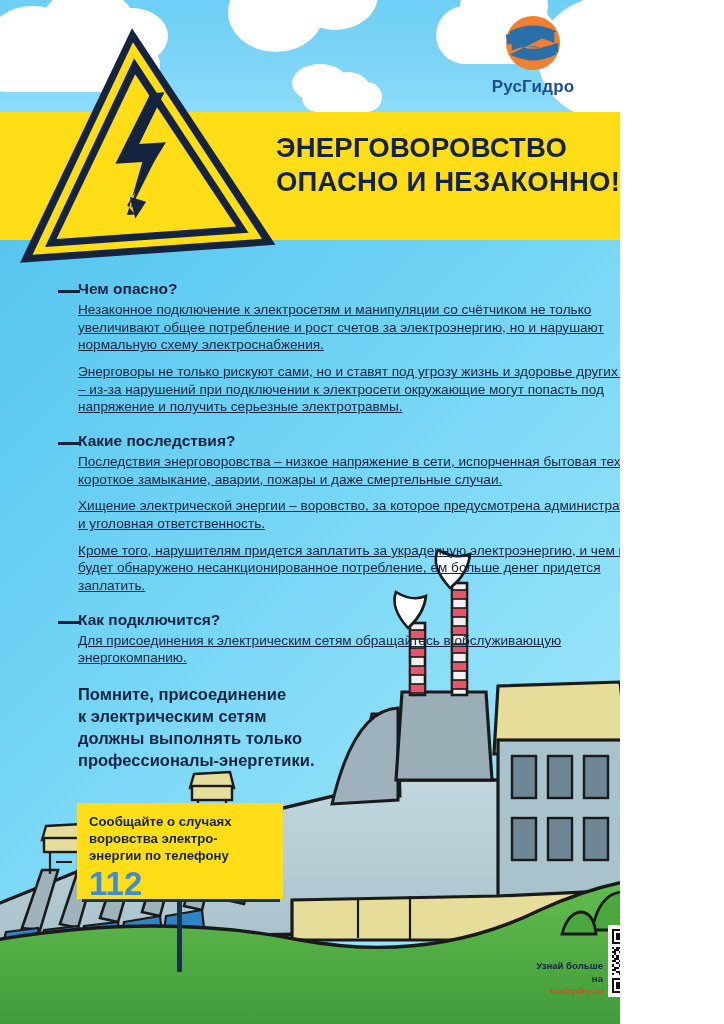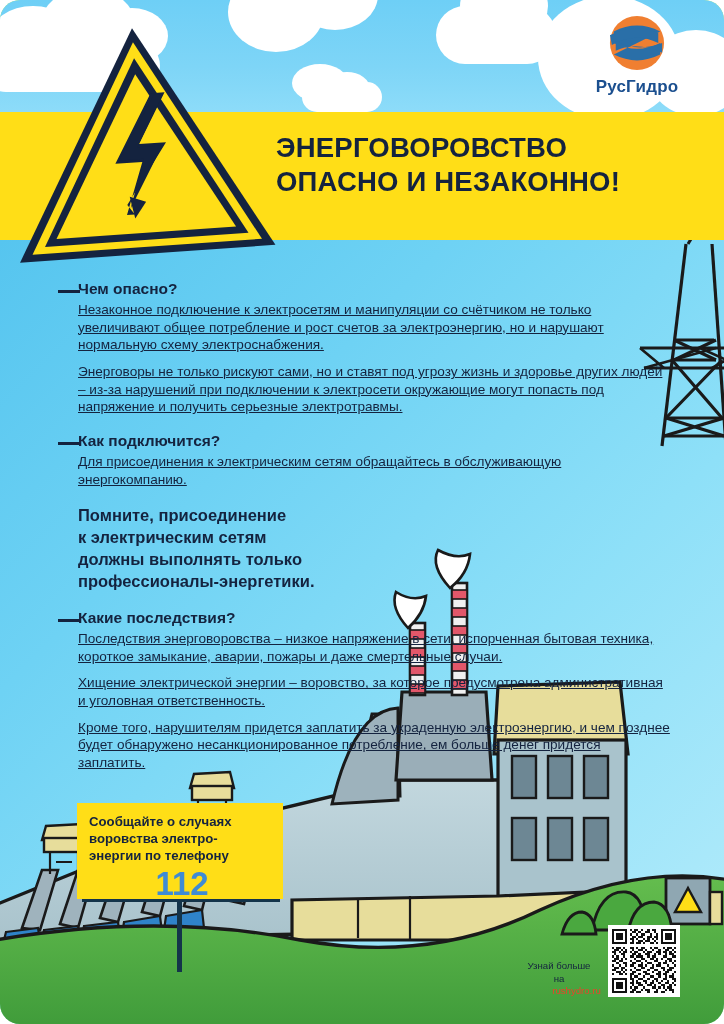--- a/index.html
+++ b/index.html
@@ -1,23 +1,22 @@
 <!DOCTYPE html>
 <html><head>
 <meta charset="utf-8">
 <style>
   html,body{margin:0;padding:0;background:#fff;}
   body{font-family:"Liberation Sans","DejaVu Sans",sans-serif;}
 
   .poster{
     position:relative;
-    width:724px;height:1024px;
+    width:620px;height:1024px;
     overflow:hidden;
     background:#bef264;
-    border-radius:20px;
   }
 
   
   .sky{
     position:absolute;left:0;top:0;width:724px;height:112px;
     background:linear-gradient(180deg,#6ecff6 0%,#7ed5f7 60%,#8ddcf9 100%);
   }
   .cloud{position:absolute;background:#ffffff;border-radius:50%;}
 
   
@@ -77,30 +76,30 @@
   .sign-post-v{position:absolute;left:177px;top:900px;width:5px;height:72px;background:#14344a;}
   .sign-post-h{position:absolute;left:82px;top:896px;width:198px;height:6px;background:#14344a;}
   .signboard{
     position:absolute;left:77px;top:803px;width:206px;height:96px;
     background:#ffde17;padding:10px 8px 0 12px;box-sizing:border-box;
   }
   .signboard .txt{
     font-size:13.2px;line-height:1.29;color:#14233f;font-weight:600;white-space:pre-line;
   }
   .signboard .num{
-    text-align:center;font-size:33px;font-weight:bold;color:#3f8bd4;
+    font-size:33px;font-weight:bold;color:#3f8bd4;
     line-height:1;margin-top:3px;
   }
 
   
   .qrwrap{position:absolute;left:608px;top:925px;width:72px;height:72px;background:#fff;padding:4px;box-sizing:border-box;}
   .qr{width:100%;height:100%;display:block;}
   .qrlabel{
-    position:absolute;left:515px;top:960px;width:88px;text-align:center;
-    font-size:9.6px;font-weight:normal;line-height:1.32;color:#14233f;
+    position:absolute;left:515px;top:960px;width:88px;text-align:right;
+    font-size:9.6px;font-weight:bold;line-height:1.32;color:#14233f;
   }
   .qrlabel .dom{color:#e8442a;margin-left:35px;}
 
   .illus{position:absolute;left:0;top:240px;width:724px;height:784px;}
 </style>
 </head>
 <body>
 
 <div class="poster">
 
@@ -270,34 +269,34 @@
 
     <div class="sec">
       <div class="dash"></div>
       <h3>Чем опасно?</h3>
       <p>Незаконное подключение к электросетям и манипуляции со счётчиком не только увеличивают общее потребление и рост счетов за электро­энергию, но и нарушают нормальную схему электроснабжения.</p>
       <p>Энерговоры не только рискуют сами, но и ставят под угрозу жизнь и здоровье других людей – из-за нарушений при подключении к электро­сети окружающие могут попасть под напряжение и получить серьезные электротравмы.</p>
     </div>
 
     <div class="sec" style="margin-top:16px;">
       <div class="dash"></div>
+      <h3>Какие последствия?</h3>
+      <p>Последствия энерговоровства – низкое напряжение в сети, испорченная бытовая техника, короткое замыкание, аварии, пожары и даже смертельные случаи.</p>
+      <p>Хищение электрической энергии – воровство, за которое предусмотрена административная и уголовная ответственность.</p>
+      <p>Кроме того, нарушителям придется заплатить за украденную электроэнергию, и чем позднее будет обнаружено несанкционированное потребление, ем больше денег придется заплатить.</p>
+    </div>
+
+    <div class="sec" style="margin-top:16px;">
+      <div class="dash"></div>
       <h3>Как подключится?</h3>
       <p>Для присоединения к электрическим сетям обращайтесь в обслуживающую энергокомпанию.</p>
       <div class="strongblock">Помните, присоединение
 к электрическим сетям
 должны выполнять только
 профессионалы-энергетики.</div>
-    </div>
-
-    <div class="sec" style="margin-top:16px;">
-      <div class="dash"></div>
-      <h3>Какие последствия?</h3>
-      <p>Последствия энерговоровства – низкое напряжение в сети, испорченная бытовая техника, короткое замыкание, аварии, пожары и даже смертельные случаи.</p>
-      <p>Хищение электрической энергии – воровство, за которое предусмотрена административная и уголовная ответственность.</p>
-      <p>Кроме того, нарушителям придется заплатить за украденную электроэнергию, и чем позднее будет обнаружено несанкционированное потребление, ем больше денег придется заплатить.</p>
     </div>
 
   </div>
 
   <div class="sign-post-v"></div>
   <div class="sign-post-h"></div>
   <div class="signboard">
     <div class="txt">Сообщайте о случаях
 воровства электро-
 энергии по телефону</div>

